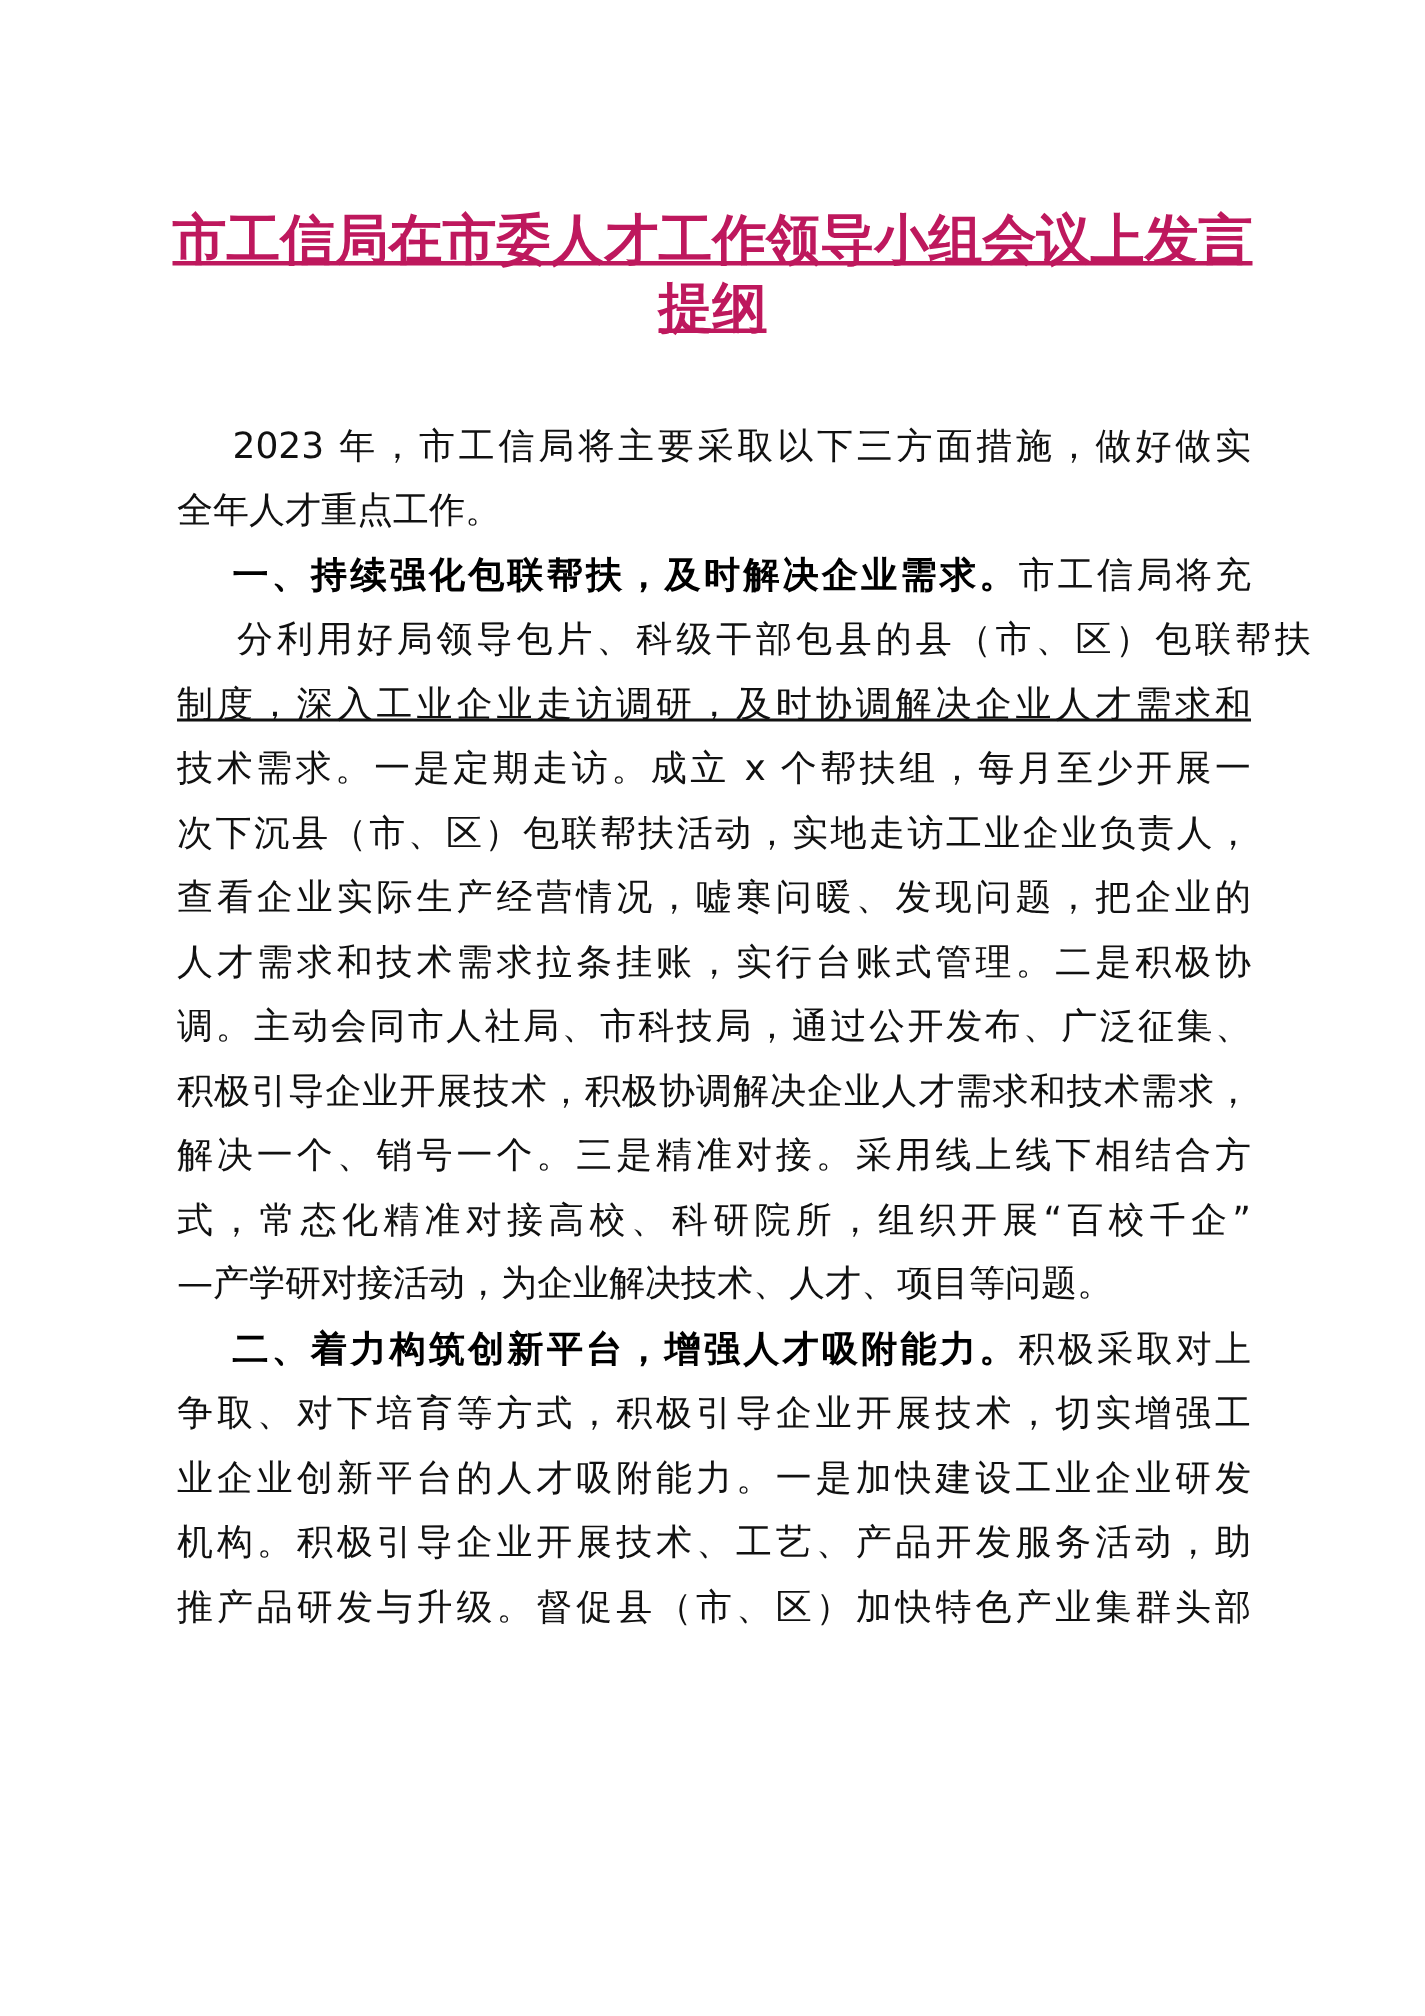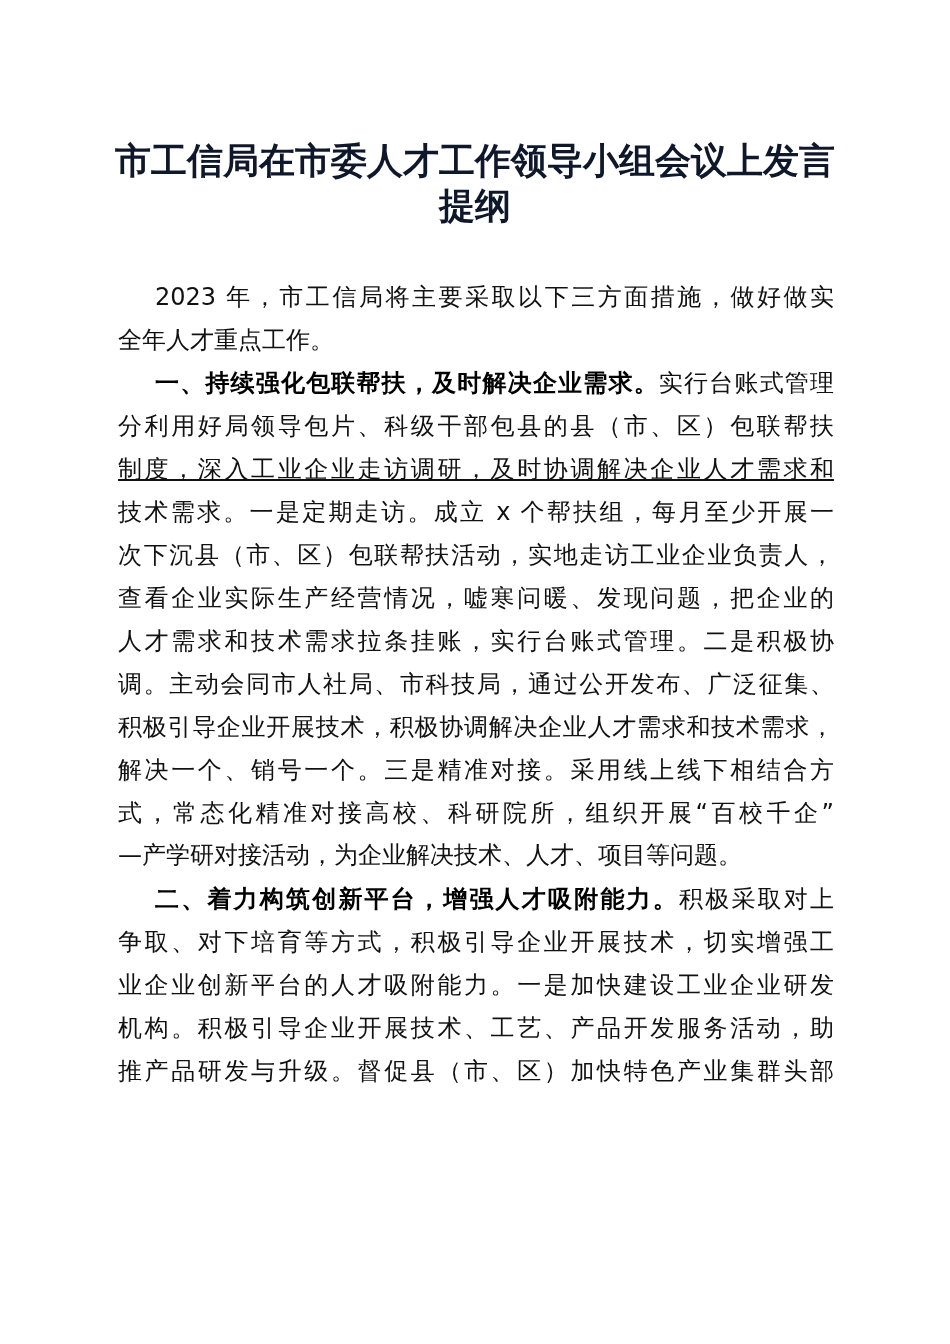--- a/index.html
+++ b/index.html
@@ -1,22 +1,23 @@
 <!DOCTYPE html>
 <html><head>
 <meta charset="utf-8">
 <style>
   html, body { margin: 0; padding: 0; background: #ffffff; }
   body { width: 950px; height: 1344px; position: relative; overflow: hidden; }
   .page { position: absolute; left: 0; top: 0; width: 950px; height: 1344px; background: #ffffff; }
   .title {
     position: absolute; left: 0; width: 950px; text-align: center;
     font-family: "DejaVu Serif", "Liberation Serif", serif;
-    font-weight: bold; font-size: 36px; color: #0f172a; letter-spacing: 0px;
+    font-weight: bold; font-size: 36px; color: #be185d; letter-spacing: 0px;
     line-height: 44px;
+    text-decoration: underline;
   }
   .title-l1 { top: 138px; }
   .title-l2 { top: 183px; }
   .line {
     position: absolute; left: 118px; width: 716px; height: 30px;
     font-family: "DejaVu Sans", "Liberation Sans", sans-serif;
     font-size: 24px; line-height: 30px; color: #111;
     text-align: justify; text-align-last: justify; white-space: nowrap;
   }
   .line.indent { left: 155px; width: 679px; }
@@ -29,23 +30,23 @@
 
 <div class="page">
 
   <div class="title title-l1">市工信局在市委人才工作领导小组会议上发言</div>
   <div class="title title-l2">提纲</div>
 
   <div class="line indent" style="top:282px;">2023 年，市工信局将主要采取以下三方面措施，做好做实</div>
   <div class="line last" style="top:325px;">全年人才重点工作。</div>
 
   <div class="line indent" style="top:368px;">
-    <span class="b">一、持续强化包联帮扶，及时解决企业需求。</span><span>实行台账式管理</span>
+    <span class="b">一、持续强化包联帮扶，及时解决企业需求。</span><span>市工信局将充</span>
   </div>
-  <div class="line" style="top:411px;">分利用好局领导包片、科级干部包县的县（市、区）包联帮扶</div>
+  <div class="line" style="top:411px;margin-left:40px;">分利用好局领导包片、科级干部包县的县（市、区）包联帮扶</div>
   <div class="line" style="top:454px;text-decoration:underline;">制度，深入工业企业走访调研，及时协调解决企业人才需求和</div>
   <div class="line" style="top:497px;">技术需求。一是定期走访。成立 x 个帮扶组，每月至少开展一</div>
   <div class="line" style="top:540px;">次下沉县（市、区）包联帮扶活动，实地走访工业企业负责人，</div>
   <div class="line" style="top:583px;">查看企业实际生产经营情况，嘘寒问暖、发现问题，把企业的</div>
   <div class="line" style="top:626px;">人才需求和技术需求拉条挂账，实行台账式管理。二是积极协</div>
   <div class="line" style="top:669px;">调。主动会同市人社局、市科技局，通过公开发布、广泛征集、</div>
   <div class="line" style="top:712px;">积极引导企业开展技术，积极协调解决企业人才需求和技术需求，</div>
   <div class="line" style="top:755px;">解决一个、销号一个。三是精准对接。采用线上线下相结合方</div>
   <div class="line" style="top:798px;">式，常态化精准对接高校、科研院所，组织开展“百校千企”</div>
   <div class="line last" style="top:796px;margin-top:44px;">—产学研对接活动，为企业解决技术、人才、项目等问题。</div>

